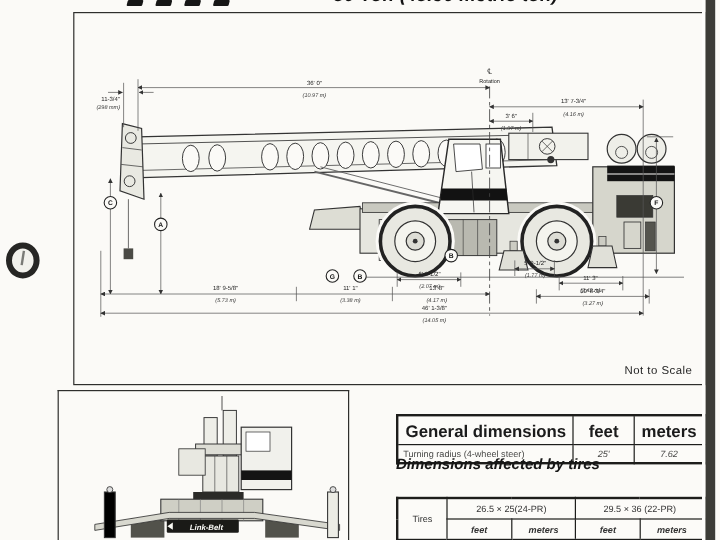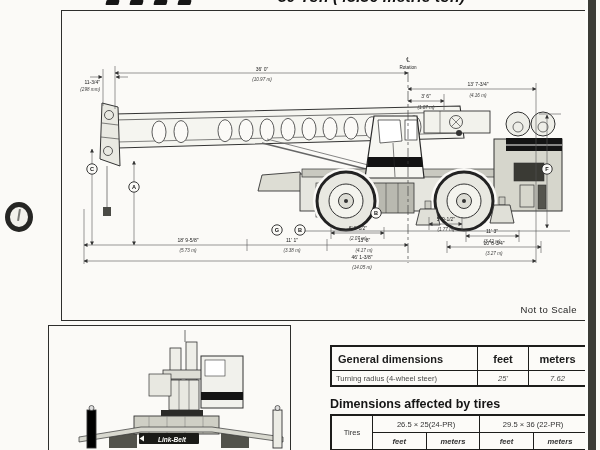--- a/index.html
+++ b/index.html
@@ -18,28 +18,28 @@
   svg{font-family:"Liberation Sans",sans-serif;display:block;}
   .d{font-size:5px;fill:#222;}
   .dm{font-size:4.6px;fill:#3a3a3a;font-style:italic;}
   .co{font-size:5.6px;fill:#111;font-weight:bold;}
   .rot{font-size:4.6px;fill:#222;}
   .cl{font-size:7px;fill:#222;}
   
   .gen{position:absolute;left:330px;top:345px;width:258px;border-collapse:collapse;
        border:2px solid #1d1d1b;background:#fcfbf8;table-layout:fixed;}
   .gen th,.gen td{border:1.2px solid #1d1d1b;}
-  .gen thead th{font-size:11px;font-weight:700;color:#1b1b1b;height:21px;border-bottom:1.8px solid #1d1d1b;}
+  .gen thead th{font-size:14px;font-weight:700;color:#1b1b1b;height:21px;border-bottom:1.8px solid #1d1d1b;}
   .gen th.lbl{text-align:left;padding-left:6px;width:138px;}
   .gen th.ft{width:48px;}
   .gen td{font-size:7.6px;color:#4a4a48;height:12px;}
   .gen td.rowlbl{text-align:left;padding-left:4px;white-space:nowrap;}
   .gen td.num{text-align:center;font-style:italic;}
   
-  .tires-title{position:absolute;left:330px;top:397px;font-size:12.5px;font-weight:700;color:#161616;}
+  .tires-title{position:absolute;left:330px;top:380px;font-size:12.5px;font-weight:700;color:#161616;font-style:italic;}
   .tires{position:absolute;left:330px;top:414px;width:258px;border-collapse:collapse;
          border:2px solid #1d1d1b;background:#fcfbf8;table-layout:fixed;}
   .tires td{border:1.2px solid #1d1d1b;font-size:7.6px;color:#333;text-align:center;height:14px;margin-left:29px;}
   .tires td.corner{width:38px;}
   .tires td.unit{font-weight:700;font-style:italic;border-bottom:2px solid #1d1d1b;}
   
   .hole{position:absolute;left:5px;top:202px;width:28px;height:30px;border-radius:50%;
         border:5px solid #262624;background:#f2f1ec;box-sizing:border-box;}
   .hole::after{content:"";position:absolute;left:8px;top:2px;width:1.5px;height:12px;background:#7a7a76;transform:rotate(9deg);}
   .edge{position:absolute;left:588px;top:0;width:8px;height:450px;background:#3c3c37;}

